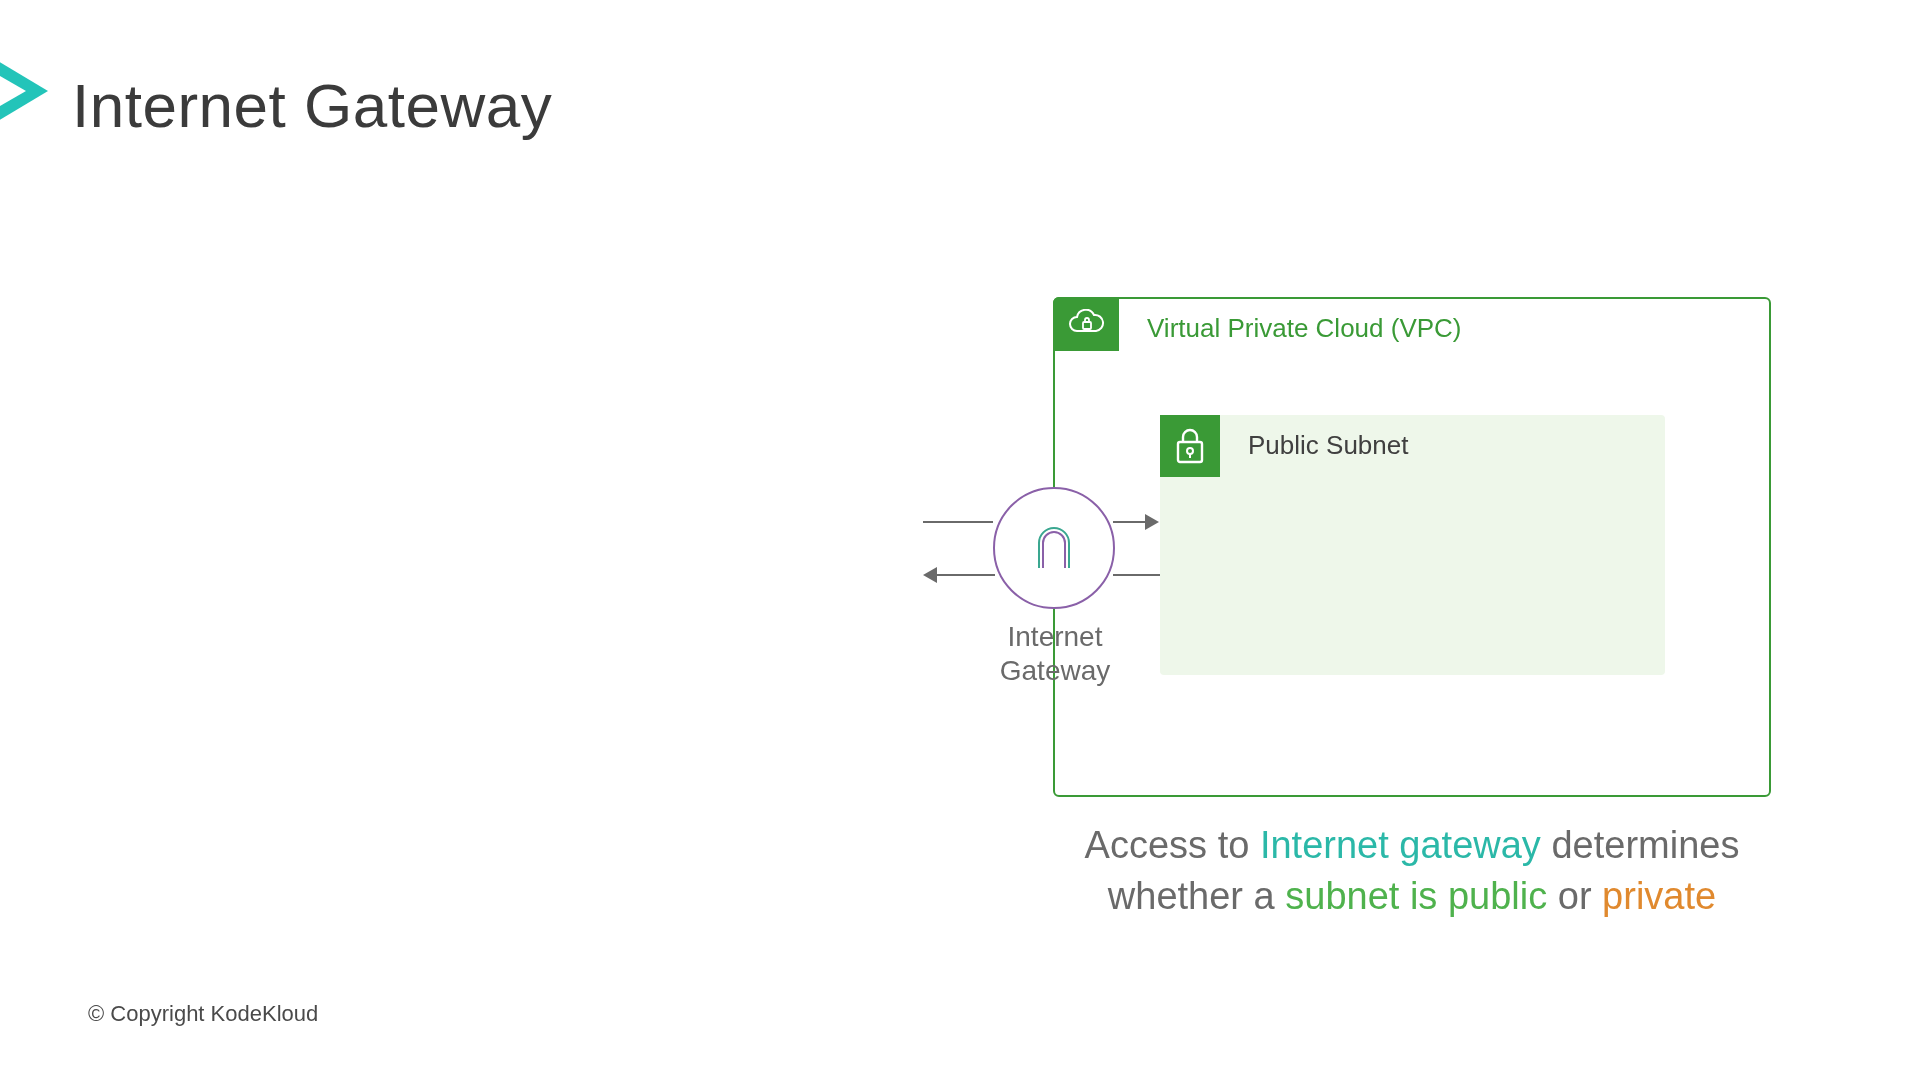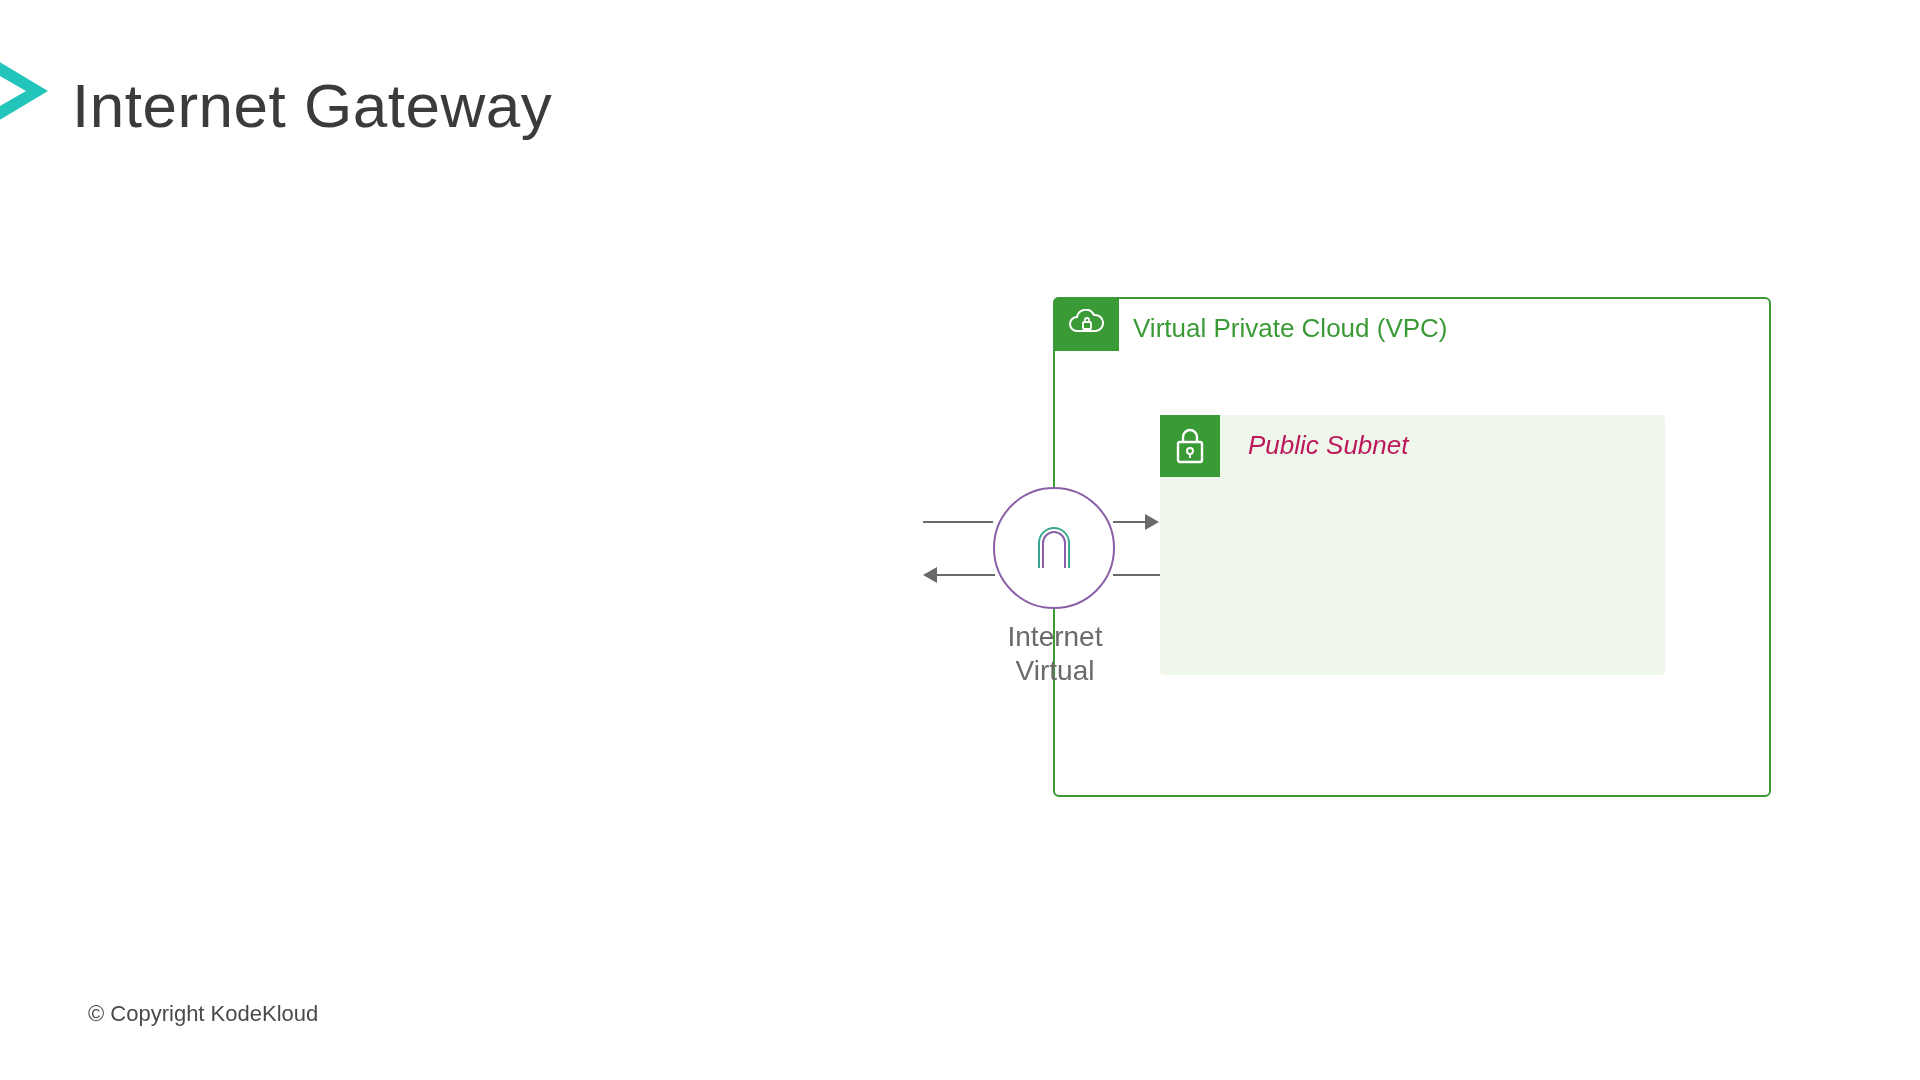--- a/index.html
+++ b/index.html
@@ -35,33 +35,33 @@
   .vpc {
     position: absolute; left: 1053px; top: 297px; width: 718px; height: 500px;
     border: 2px solid #3a9a36; border-radius: 6px;
   }
   .vpc-badge {
     position: absolute; left: -2px; top: -2px; width: 66px; height: 54px;
     background: #3a9a36; border-top-left-radius: 6px;
     display: flex; align-items: center; justify-content: center;
   }
   .vpc-label {
-    position: absolute; left: 78px; top: 14px; font-size: 26px; color: #3a9a36; font-weight: 500;
+    position: absolute; left: 92px; top: 14px; font-size: 26px; color: #3a9a36; font-weight: 500;
   }
 
   .subnet {
     position: absolute; left: 1160px; top: 415px; width: 505px; height: 260px;
     background: #eef7ea; border-radius: 4px;
   }
   .subnet-badge {
     position: absolute; left: 1160px; top: 415px; width: 60px; height: 62px;
     background: #3a9a36; display: flex; align-items: center; justify-content: center;
   }
   .subnet-label {
-    position: absolute; left: 1248px; top: 430px; font-size: 26px; color: #be185d; font-weight: 500; font-style: italic;
+    position: absolute; left: 1248px; top: 430px; font-size: 26px; color: #404040; font-weight: 500;
   }
 
   .igw-circle {
     position: absolute; left: 993px; top: 487px; width: 122px; height: 122px;
     border: 2px solid #8a60a8; border-radius: 50%; background: #fff;
     display: flex; align-items: center; justify-content: center;
   }
   .igw-label {
     position: absolute; left: 965px; top: 620px; width: 180px;
     text-align: center; font-size: 28px; line-height: 1.2; color: #6a6a6a;
@@ -122,26 +122,29 @@
   <div class="subnet-label">Public Subnet</div>
 
   <div class="igw-circle">
     <svg width="70" height="70" viewBox="0 0 70 70">
       <path d="M20 55 V30 a15 15 0 0 1 30 0 V55" fill="none" stroke="#3aa790" stroke-width="2"></path>
       <path d="M24 55 V30 a11 11 0 0 1 22 0 V55" fill="none" stroke="#8a60a8" stroke-width="2"></path>
     </svg>
   </div>
   <div class="igw-label">
     <span>Internet</span><br>
-    <span>Virtual</span>
+    <span>Gateway</span>
   </div>
 
   <div class="arrow-line" style="left:923px; top:521px; width:70px;"></div>
   <div class="arrow-line" style="left:937px; top:574px; width:58px;"></div>
   <div class="arrow-head-l" style="left:923px; top:567px;"></div>
 
   <div class="arrow-line" style="left:1113px; top:521px; width:32px;"></div>
   <div class="arrow-head-r" style="left:1145px; top:514px;"></div>
   <div class="arrow-line" style="left:1113px; top:574px; width:47px;"></div>
 
+  <div class="bottom">
+    <span>Access to </span><span class="hl-teal">Internet gateway</span><span> determines whether a </span><span class="hl-green">subnet is public</span><span> or </span><span class="hl-orange">private</span>
+  </div>
 
   <div class="copy">© Copyright KodeKloud</div>
 </div>
 
 </body></html>

